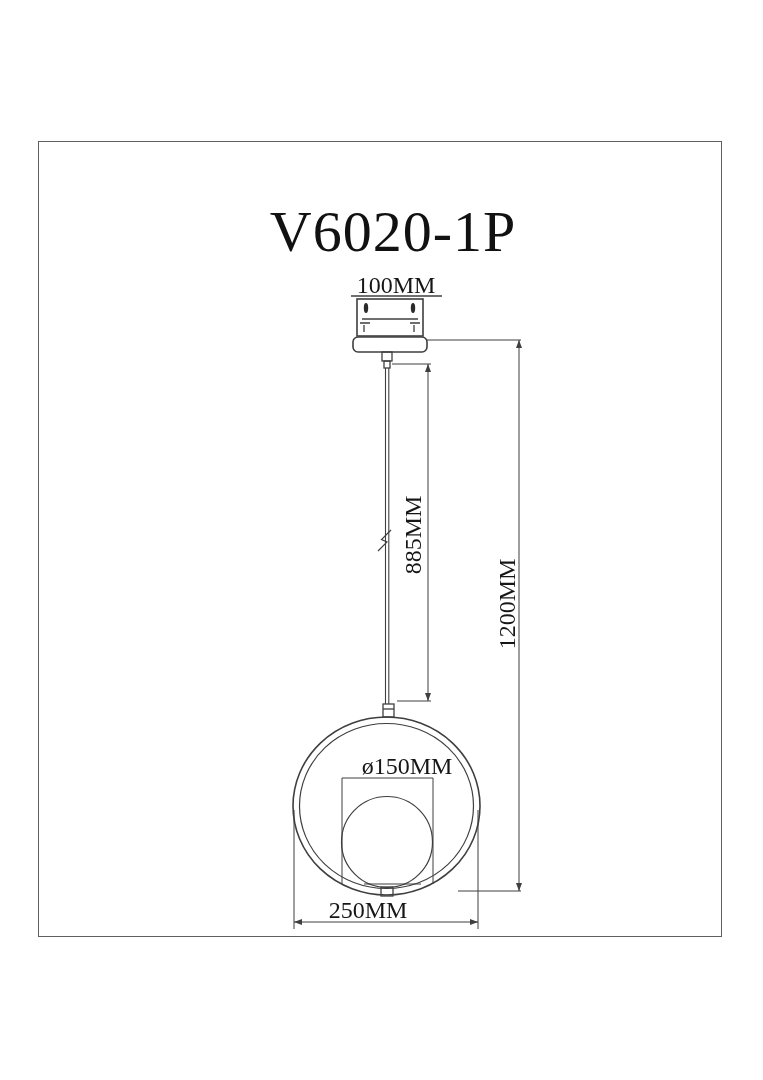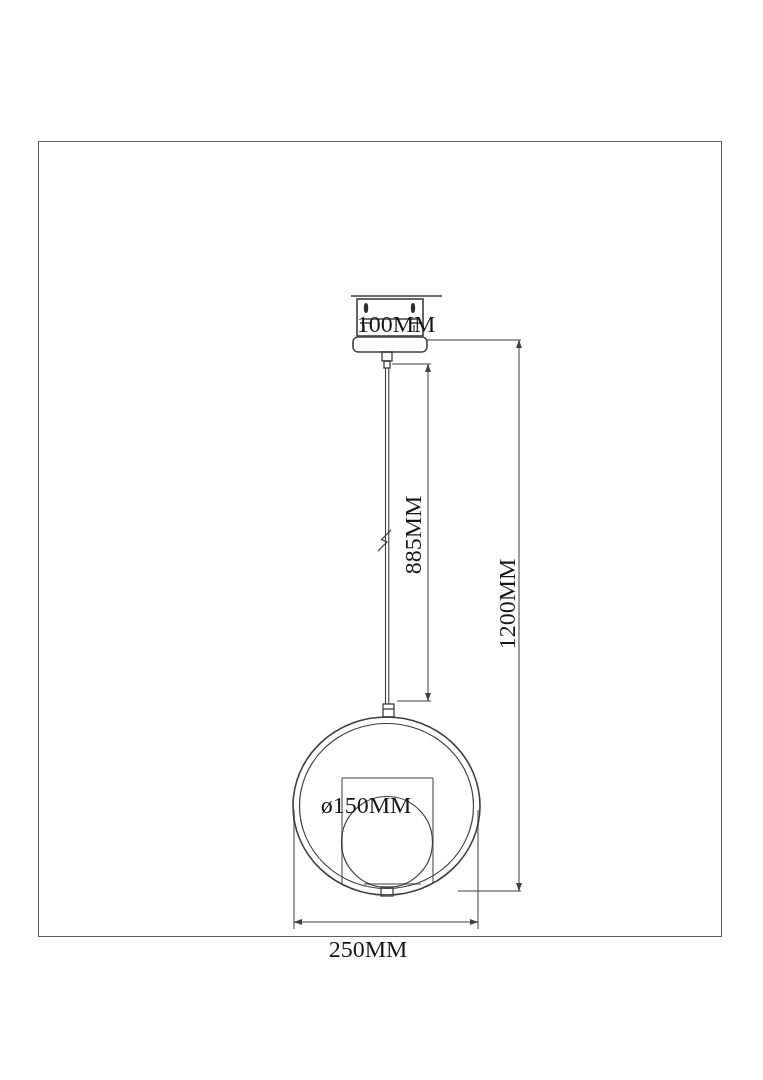--- a/index.html
+++ b/index.html
@@ -46,33 +46,33 @@
   }
   .dim {
     position: absolute;
     font-size: 24px;
     color: #161616;
     white-space: nowrap;
     line-height: 1;
   }
   .dim.centered {
     transform: translate(-50%, -50%);
-    margin-top: 39px;
   }
   .dim.vertical {
     transform: translate(-50%, -50%) rotate(-90deg);
   }
 </style>
 </head>
 <body>
 
 <div class="canvas">
 
   <div class="frame"></div>
 
+  <div class="title">V6020-1P</div>
 
   <svg class="linework" width="763" height="1080" viewBox="0 0 763 1080" fill="none" stroke="#3f3f3f" stroke-width="1.3">
 
     <g>
       <rect x="357" y="299" width="66" height="37" stroke-width="1.6"></rect>
       <ellipse cx="366" cy="308" rx="2.2" ry="5" fill="#2b2b2b" stroke="none"></ellipse>
       <ellipse cx="413" cy="308" rx="2.2" ry="5" fill="#2b2b2b" stroke="none"></ellipse>
       <line x1="362" y1="319" x2="418" y2="319" stroke-width="1.6"></line>
       <path d="M360 323 h10 M364 325 v7"></path>
       <path d="M410 323 h10 M414 325 v7"></path>
@@ -140,17 +140,17 @@
       <path d="M478 922 l-8 -3 v6 z" fill="#3f3f3f" stroke="none"></path>
     </g>
   </svg>
 
   <div class="dim centered" style="left:396px; top:285px;">100MM</div>
 
   <div class="dim vertical" style="left:413px; top:535px;">885MM</div>
 
   <div class="dim vertical" style="left:507px; top:604px;">1200MM</div>
 
-  <div class="dim centered" style="left:366px; top:766px;">ø150MM</div>
+  <div class="dim centered" style="left:407px; top:766px;">ø150MM</div>
 
   <div class="dim centered" style="left:368px; top:910px;">250MM</div>
 
 </div>
 
 </body></html>

